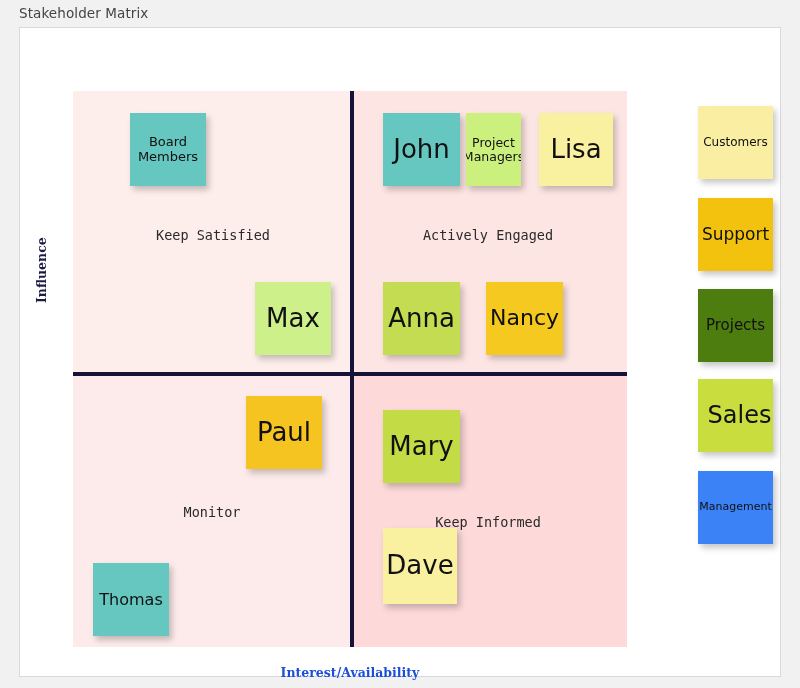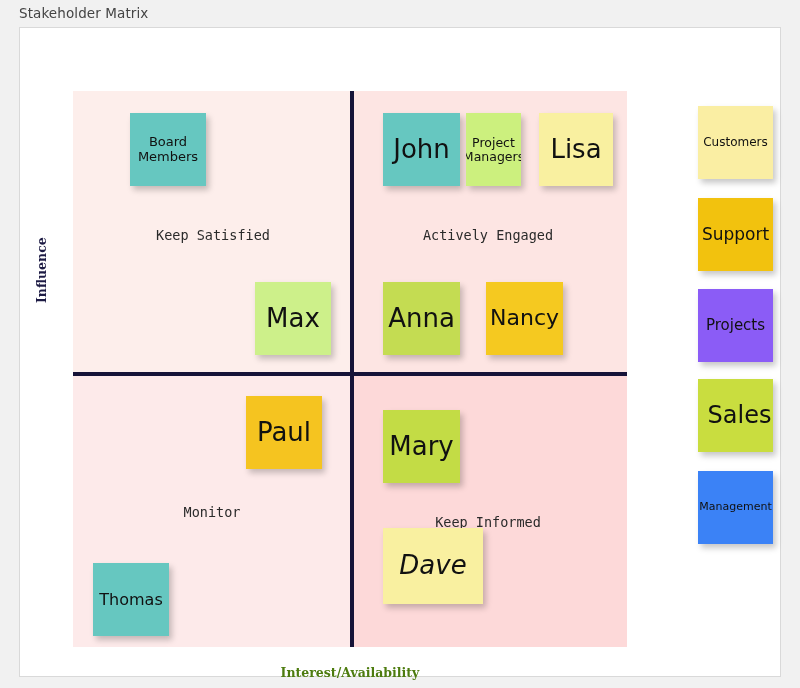--- a/index.html
+++ b/index.html
@@ -120,21 +120,21 @@
     white-space: nowrap;
   }
   .xlabel {
     position: absolute;
     left: 330px;
     top: 637px;
     transform: translateX(-50%);
     font-family: "DejaVu Serif", serif;
     font-weight: bold;
     font-size: 12.5px;
-    color: #4d7c0f;
+    color: #1d4ed8;
     white-space: nowrap;
   }
 
   
   .palette {
     position: absolute;
     left: 678px;
     top: 78px;
     width: 76px;
     height: 450px;
@@ -185,37 +185,37 @@
           </div>
           <div class="note" style="left: 413px; top: 191px; width: 77px; height: 73px; background: rgb(245, 201, 32);">
             <span style="font-size: 22px;">Nancy</span>
           </div>
           <div class="note" style="left: 173px; top: 305px; width: 76px; height: 73px; background: rgb(245, 196, 32);">
             <span style="font-size: 26px;">Paul</span>
           </div>
           <div class="note" style="left: 310px; top: 319px; width: 77px; height: 73px; background: rgb(195, 220, 69);">
             <span style="font-size: 26px;">Mary</span>
           </div>
-          <div class="note" style="left: 310px; top: 437px; width: 100px; height: 76px; background: rgb(249, 240, 160); font-style: italic;">
+          <div class="note" style="left: 310px; top: 437px; width: 74px; height: 76px; background: rgb(249, 240, 160);">
             <span style="font-size: 26px;">Dave</span>
           </div>
           <div class="note" style="left: 20px; top: 472px; width: 76px; height: 73px; background: rgb(102, 199, 192);">
             <span style="font-size: 16px;">Thomas</span>
           </div>
         </div>
     </div>
 
     <div class="palette">
         <div class="note" style="left: 0px; top: 0px; width: 75px; height: 73px; background: rgb(250, 238, 163);">
           <span style="font-size: 12px;">Customers</span>
         </div>
         <div class="note" style="left: 0px; top: 92px; width: 75px; height: 73px; background: rgb(242, 194, 14);">
           <span style="font-size: 17px;">Support</span>
         </div>
-        <div class="note" style="left: 0px; top: 183px; width: 75px; height: 73px; background: #8b5cf6;">
+        <div class="note" style="left: 0px; top: 183px; width: 75px; height: 73px; background: #4d7c0f;">
           <span style="font-size: 15px;">Projects</span>
         </div>
         <div class="note" style="left: 0px; top: 273px; width: 75px; height: 73px; background: rgb(201, 221, 63); padding-left: 11px;">
           <span style="font-size: 24px;">Sales</span>
         </div>
         <div class="note" style="left: 0px; top: 365px; width: 75px; height: 73px; background: #3b82f6;">
           <span style="font-size: 11px;">Management</span>
         </div>
       </div>
 

